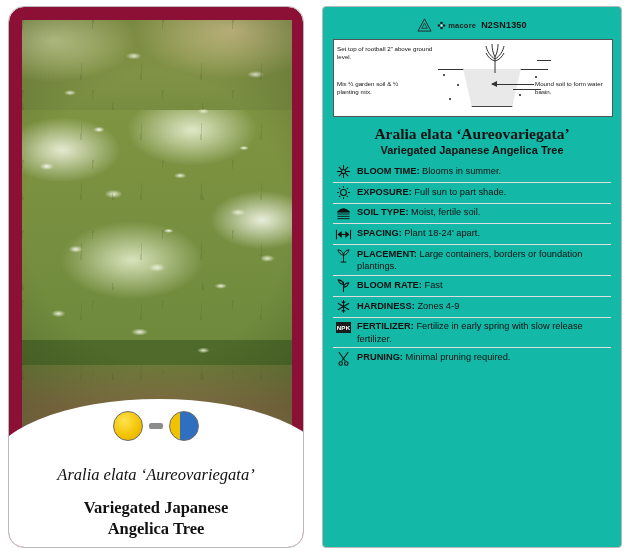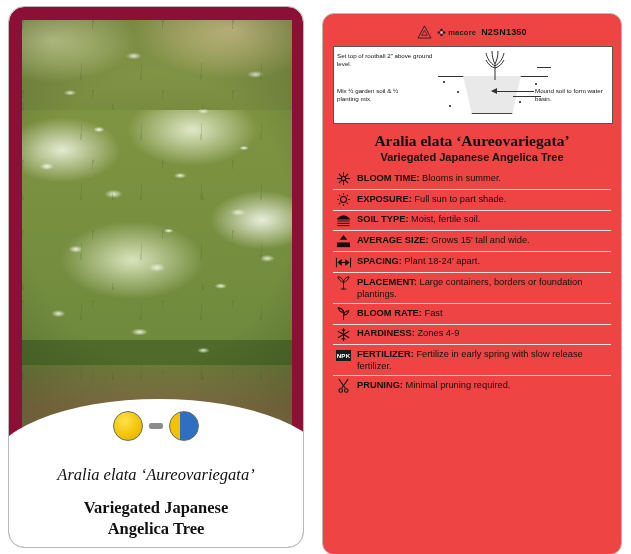--- a/index.html
+++ b/index.html
@@ -178,24 +178,23 @@
     background: #8c8c8c;
     border-radius: 2px;
   }
 
   
   .right-card {
     position: absolute;
     left: 322px; top: 6px;
     width: 300px; height: 542px;
     border: 1px solid #b9b9b9;
-    border-radius: 12px;
-    background: #ef4444;
+    border-radius: 4px;
+    background: #14b8a6;
     padding: 8px 10px 6px 10px;
-    margin-top: 7px;
   }
 
   
   .rc-header {
     display: flex;
     align-items: center;
     justify-content: center;
     gap: 5px;
     height: 20px;
     margin-bottom: 4px;
@@ -455,31 +454,20 @@
           <svg viewBox="0 0 16 16" width="15" height="15">
             <g stroke="#111" stroke-width="1" fill="none">
               <path d="M1.5 6.5 C4 3.5 7 3 8 3 C9 3 12 3.5 14.5 6.5 Z" fill="#111"></path>
               <path d="M1.5 8.5 L14.5 8.5 M1.5 11 L14.5 11 M1.5 13.5 L14.5 13.5"></path>
             </g>
           </svg>
         </span>
         <span class="fact-txt"><b>SOIL TYPE:</b><span> Moist, fertile soil.</span></span>
       </div>
 
-      <div class="fact">
-        <span class="fact-ico">
-          <svg viewBox="0 0 16 16" width="15" height="15">
-            <g fill="#111">
-              <path d="M8 1 L12 6 L4 6 Z"></path>
-              <path d="M1 9 L15 9 L15 14 L1 14 Z"></path>
-            </g>
-          </svg>
-        </span>
-        <span class="fact-txt"><b>AVERAGE SIZE:</b><span> Grows 15' tall and wide.</span></span>
-      </div>
 
       <div class="fact">
         <span class="fact-ico">
           <svg viewBox="0 0 18 16" width="17" height="15">
             <g stroke="#111" stroke-width="1.1" fill="#111">
               <path d="M1.5 3 L1.5 13" fill="none"></path>
               <path d="M16.5 3 L16.5 13" fill="none"></path>
               <path d="M3.5 8 L14.5 8" fill="none"></path>
               <path d="M3.5 8 L6.5 5.5 L6.5 10.5 Z"></path>
               <path d="M14.5 8 L11.5 5.5 L11.5 10.5 Z"></path>

